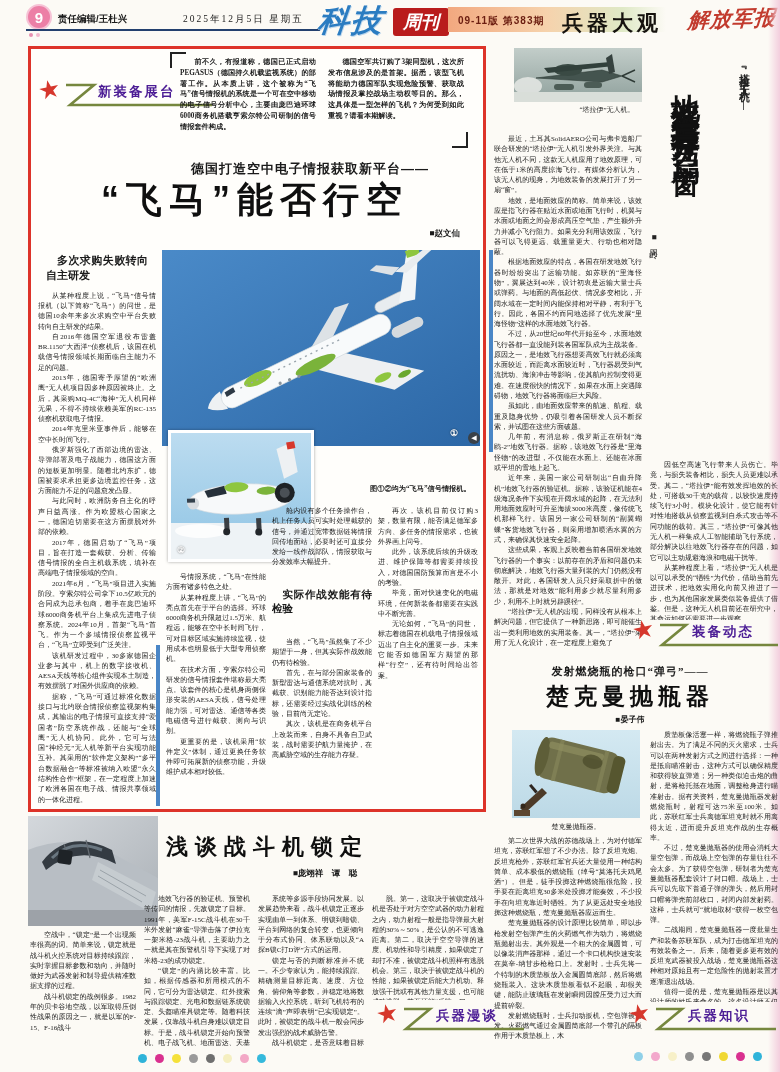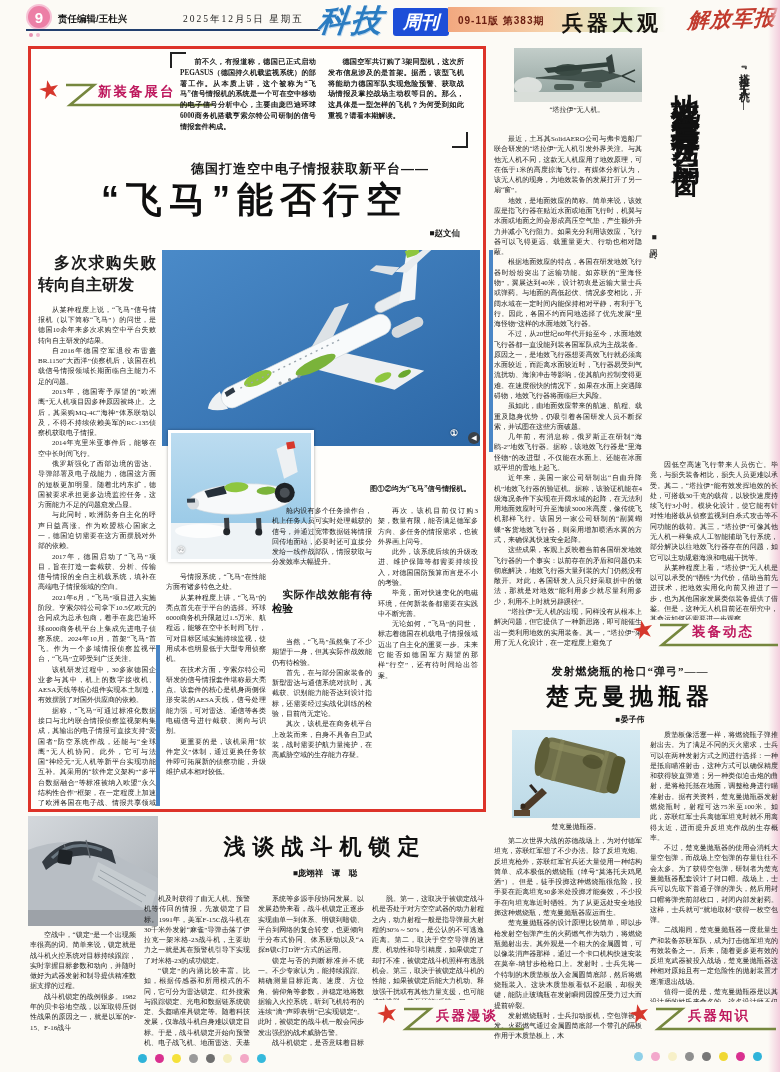--- a/index.html
+++ b/index.html
@@ -2,27 +2,27 @@
 <html><head>
 <meta charset="utf-8">
 <style>
 *{margin:0;padding:0;box-sizing:border-box}
 html,body{width:780px;height:1072px}
 body{position:relative;background:#fcfaf5;font-family:"Liberation Serif","DejaVu Serif",serif;color:#1b1b1b;overflow:hidden}
 .abs{position:absolute}
 .hei{font-family:"Liberation Sans","DejaVu Sans",sans-serif;font-weight:700}
 .col{position:absolute;font-size:7px;line-height:1.47;text-align:justify;overflow:hidden;color:#1b1b1b}
 .col p{text-indent:2em;margin:0}
-.subhead{font-family:Liberation Mono, monospace;font-weight:700;font-size:16px;line-height:1.4;margin:7px 0;text-indent:1em}
+.subhead{font-family:Liberation Sans, sans-serif;font-weight:700;font-size:11px;line-height:1.4;margin:7px 8px;text-indent:1em}
 .midsub{font-family:Liberation Mono, monospace;font-weight:700;font-size:10.5px;line-height:1.4;margin:20px 0;text-indent:1em}
 .caption{font-size:7.2px;font-weight:700}
 .sbadge{position:absolute;height:34px}
 .sbadge svg{position:absolute;left:0;top:0}
 .sbadge .star{position:absolute;left:2px;top:-3px;font-size:25px;color:#d6372c;transform:rotate(-12deg)}
-.sbadge .blabel{position:absolute;left:62px;top:5px;font-family:"Liberation Sans","DejaVu Sans",sans-serif;font-weight:700;font-size:13.5px;letter-spacing:2px;color:#be185d;white-space:nowrap}
+.sbadge .blabel{position:absolute;left:62px;top:5px;font-family:"Liberation Sans","DejaVu Sans",sans-serif;font-weight:700;font-size:13.5px;letter-spacing:2px;color:#4c1d95;white-space:nowrap}
 .vtitle{writing-mode:vertical-rl;font-family:"Liberation Sans","DejaVu Sans",sans-serif;font-weight:700;font-size:29px;letter-spacing:6px;color:#111}
 .vside{writing-mode:vertical-rl;font-size:10.5px;font-weight:700;letter-spacing:3px;color:#222}
 .vauthor{writing-mode:vertical-rl;font-size:8.5px;color:#222}
 .dot{display:inline-block;width:9px;height:9px;border-radius:50%;margin-right:8px;vertical-align:middle}
 .corner-tl{position:absolute;width:16px;height:16px;border-left:2px solid #222;border-top:2px solid #222}
 .corner-br{position:absolute;width:16px;height:16px;border-right:2px solid #222;border-bottom:2px solid #222}
 .figno{position:absolute;color:#fff;font-size:9px;font-weight:700;text-shadow:0 0 2px rgba(0,0,0,.6)}
 .rule-blue{position:absolute;width:4px;background:#4a86c6}
 .photo{position:absolute;overflow:hidden}
 .photo svg{display:block}
@@ -33,21 +33,21 @@
 <div data-name="page-header" class="abs" style="left:0;top:0;width:780px;height:42px">
   <div data-name="page-number-circle" class="abs hei" style="left:26px;top:4px;width:26px;height:26px;border-radius:50%;background:#ec7fa6;border:2px solid #f6c3d6;color:#fff;font-size:15px;text-align:center;line-height:23px">
     <span data-name="page-number">9</span>
   </div>
   <div data-name="decor-dot" class="abs" style="left:29px;top:33px;width:4px;height:4px;border-radius:50%;background:#e890b0"></div>
   <div data-name="decor-dot" class="abs" style="left:36px;top:33px;width:4px;height:4px;border-radius:50%;background:#f3b9cd"></div>
   <div data-name="editor-label" class="abs hei" style="left:58px;top:13px;font-size:9.5px">责任编辑/王杜兴</div>
   <div data-name="date-label" class="abs" style="left:183px;top:13px;font-size:9.5px;letter-spacing:2px">2025年12月5日 星期五</div>
   <div data-name="header-rule" class="abs" style="left:26px;top:29px;width:294px;height:2px;background:#23406e"></div>
   <div data-name="masthead-keji" class="abs hei" style="left:318px;top:0;font-size:31px;font-style:italic;color:#2b7cc1;letter-spacing:2px;transform:skewX(-6deg);text-shadow:1px 1px 0 #bcd6ec">科技</div>
-  <div data-name="masthead-zhoukan" class="abs hei" style="left:393px;top:8px;width:56px;height:28px;background:#1d4ed8;border-radius:3px;color:#fff;font-size:18px;font-style:italic;text-align:center;line-height:28px">
+  <div data-name="masthead-zhoukan" class="abs hei" style="left:393px;top:8px;width:56px;height:28px;background:#b91c1c;border-radius:3px;color:#fff;font-size:18px;font-style:italic;text-align:center;line-height:28px">
     <span data-name="masthead-sub-label">周刊</span>
   </div>
   <div data-name="edition-band" class="abs" style="left:448px;top:7px;width:218px;height:25px;background:linear-gradient(90deg,#f2a87f 0%,#f6d2ac 45%,#dfe9c6 80%,rgba(252,250,245,0) 100%)"></div>
   <div data-name="edition-issue" class="abs hei" style="left:458px;top:14px;font-size:10px;color:#6b1d10;letter-spacing:1px">09-11版  第383期</div>
   <div data-name="section-name" class="abs hei" style="left:562px;top:9px;font-size:21px;letter-spacing:4px;color:#15120e">兵器大观</div>
   <div data-name="paper-name" class="abs" style="left:688px;top:5px;font-size:21px;font-weight:700;font-style:italic;color:#c23b2e;transform:rotate(-2deg) skewX(-6deg);letter-spacing:1px">解放军报</div>
 </div>
 
 <div data-name="page-edge-tint" class="abs" style="right:0;top:0;width:12px;height:1072px;background:linear-gradient(90deg,rgba(243,200,216,0),#f3cddd)"></div>
 
@@ -71,21 +71,21 @@
 
 <div data-name="article-kicker" class="abs hei" style="left:140px;top:160px;width:340px;font-size:13px;letter-spacing:1px;text-align:center">德国打造空中电子情报获取新平台——</div>
 <div data-name="article-headline" class="abs hei" style="left:50px;top:176px;width:410px;font-size:36px;letter-spacing:7px;text-align:center;color:#0f0f0f">“飞马”能否行空</div>
 <div data-name="article-author" class="abs" style="left:50px;top:228px;width:410px;font-size:8.5px;font-weight:700;text-align:right">■赵文仙</div>
 
 <div class="col" data-name="main-left-column" style="left:38px;top:246px;width:118px;height:560px">
   <div class="subhead" data-name="subhead-self-development">多次求购失败转向自主研发</div>
   <div data-name="left-paragraphs-1">
       <p>从某种程度上说，“飞马”信号情报机（以下简称“飞马”）的问世，是德国10余年来多次求购空中平台失败转向自主研发的结果。</p>
       <p>自2016年德国空军退役布雷盖BR.1150“大西洋”侦察机后，该国在机载信号情报领域长期面临自主能力不足的问题。</p>
-      <p>2013年，德国寄予厚望的“欧洲鹰”无人机项目因多种原因被终止。之后，其采购MQ-4C“海神”体系联动以及，不得不持续依赖美军的RC-135侦察机获取电子情报。</p>
+      <p>2013年，德国寄予厚望的“欧洲鹰”无人机项目因多种原因被终止。之后，其采购MQ-4C“海神”无人机同样无果，不得不持续依赖美军的RC-135侦察机获取电子情报。</p>
       <p>2014年克里米亚事件后，能够在空中长时间飞行。</p>
       <p>俄罗斯强化了西部边境的雷达、导弹部署及电子战能力，德国这方面的短板更加明显。随着北约东扩，德国被要求承担更多边境监控任务，这方面能力不足的问题愈发凸显。</p>
       <p>与此同时，欧洲防务自主化的呼声日益高涨。作为欧盟核心国家之一，德国迫切需要在这方面摆脱对外部的依赖。</p>
       <p>2017年，德国启动了“飞马”项目，旨在打造一套截获、分析、传输信号情报的全自主机载系统，填补在高端电子情报领域的空白。</p>
       <p>2021年6月，“飞马”项目进入实施阶段。亨索尔特公司拿下10.5亿欧元的合同成为总承包商，着手在庞巴迪环球6000商务机平台上集成先进电子侦察系统。2024年10月，首架“飞马”首飞。作为一个多域情报侦察监视平台，“飞马”立即受到广泛关注。</p>
       <p>该机研发过程中，30多家德国企业参与其中，机上的数字接收机、AESA天线等核心组件实现本土制造，有效摆脱了对国外供应商的依赖。</p>
       <p>据称，“飞马”可通过标准化数据接口与北约联合情报侦察监视架构集成，其输出的电子情报可直接支持“爱国者”防空系统作战，还能与“全球鹰”无人机协同。此外，它可与法国“神经元”无人机等新平台实现功能互补。其采用的“软件定义架构”“多平台数据融合”等标准被纳入欧盟“永久结构性合作”框架，在一定程度上加速了欧洲各国在电子战、情报共享领域的一体化进程。</p>
     </div>
 
 </div>
@@ -201,21 +201,21 @@
     <polygon points="22,30 88,22 108,28 88,34" fill="#44544f" stroke="#2e3a36" stroke-width="0.6"></polygon>
     <ellipse cx="54" cy="22" rx="14" ry="6" fill="#3a4a44"></ellipse>
     <polygon points="30,20 96,14 100,18 34,25" fill="#31403b"></polygon>
     <polygon points="92,10 98,6 101,24 95,26" fill="#36423f"></polygon>
     <rect x="40" y="36" width="20" height="6" rx="3" fill="#4c5c56"></rect>
     <rect x="70" y="34" width="18" height="6" rx="3" fill="#4c5c56"></rect>
     <line x1="108" y1="28" x2="121" y2="22" stroke="#2e3a36" stroke-width="1.4"></line>
     <line x1="108" y1="28" x2="121" y2="34" stroke="#2e3a36" stroke-width="1.4"></line>
   </svg>
 </div>
-<div class="abs caption" data-name="drone-photo-caption" style="left:513px;top:105px;width:128px;text-align:center;font-weight:400;font-size:7px">“塔拉伊”无人机。</div>
+<div class="abs caption" data-name="drone-photo-caption" style="left:543px;top:105px;width:128px;text-align:center;font-weight:400;font-size:7px">“塔拉伊”无人机。</div>
 
 <div class="col" data-name="ground-effect-column-a" style="left:494px;top:134px;width:148px;height:530px">
     <p>最近，土耳其SolidAERO公司与弗卡造船厂联合研发的“塔拉伊”无人机引发外界关注。与其他无人机不同，这款无人机应用了地效原理，可在低于1米的高度掠海飞行。有媒体分析认为，该无人机的现身，为地效装备的发展打开了另一扇“窗”。</p>
     <p>地效，是地面效应的简称。简单来说，该效应是指飞行器在贴近水面或地面飞行时，机翼与水面或地面之间会形成高压空气垫，产生额外升力并减小飞行阻力。如果充分利用该效应，飞行器可以飞得更远、载重量更大、行动也相对隐蔽。</p>
     <p>根据地面效应的特点，各国在研发地效飞行器时纷纷突出了运输功能。如苏联的“里海怪物”，翼展达到40米，设计初衷是运输大量士兵或弹药。与地面的高低起伏、情况多变相比，开阔水域在一定时间内能保持相对平静，有利于飞行。因此，各国不约而同地选择了优先发展“里海怪物”这样的水面地效飞行器。</p>
     <p>不过，从20世纪60年代开始至今，水面地效飞行器都一直没能列装各国军队成为主战装备。原因之一，是地效飞行器想要高效飞行就必须离水面较近，而距离水面较近时，飞行器易受到气流扰动、海浪冲击等影响，使其航向控制变得更难。在速度很快的情况下，如果在水面上突遇障碍物，地效飞行器将面临巨大风险。</p>
     <p>虽如此，由地面效应带来的航速、航程、载重及隐身优势，仍吸引着各国研发人员不断探索，并试图在这些方面破题。</p>
     <p>几年前，有消息称，俄罗斯正在研制“海鸥-2”地效飞行器。据称，该地效飞行器是“里海怪物”的改进型，不仅能在水面上、还能在冰面或平坦的雪地上起飞。</p>
     <p>近年来，美国一家公司研制出“自由升降机”地效飞行器的验证机。据称，该验证机能在4级海况条件下实现在开阔水域的起降，在无法利用地面效应时可升至海拔3000米高度，像传统飞机那样飞行。该国另一家公司研制的“副翼蝴蝶”客货地效飞行器，则采用增加喷洒水翼的方式，来确保其快速安全起降。</p>
     <p>这些成果，客观上反映着当前各国研发地效飞行器的一个事实：以前存在的矛盾和问题仍未彻底解决，地效飞行器大量列装的大门仍然没有敞开。对此，各国研发人员只好采取折中的做法，那就是对地效“能利用多少就尽量利用多少，利用不上时就另辟蹊径”。</p>
@@ -305,29 +305,29 @@
     <line x1="36" y1="28" x2="42" y2="46" stroke="#666d74" stroke-width="1.2"></line>
     <line x1="58" y1="24" x2="62" y2="42" stroke="#666d74" stroke-width="1.2"></line>
     <rect x="30" y="34" width="14" height="14" rx="2" fill="#1e2327" transform="rotate(8 37 41)"></rect>
     <polygon points="70,46 128,76 122,96 64,64" fill="#c6ccd0"></polygon>
     <line x1="72" y1="54" x2="118" y2="80" stroke="#9aa2a8" stroke-width="1"></line>
     <line x1="70" y1="60" x2="114" y2="86" stroke="#9aa2a8" stroke-width="1"></line>
     <rect y="94" width="130" height="16" fill="#8a9096" opacity="0.6"></rect>
   </svg>
 </div>
 
-<div data-name="fighter-title" class="abs hei" style="left:166px;top:832px;width:318px;font-size:22px;letter-spacing:7px;text-align:center;color:#0f0f0f">浅谈战斗机锁定</div>
+<div data-name="fighter-title" class="abs hei" style="left:166px;top:832px;width:318px;font-size:22px;letter-spacing:7px;color:#0f0f0f">浅谈战斗机锁定</div>
 <div data-name="fighter-authors" class="abs" style="left:166px;top:868px;width:318px;font-size:8.5px;font-weight:700;text-align:center">■庞翊祥　谭　聪</div>
 
 <div class="col" data-name="fighter-column-1" style="left:30px;top:930px;width:106px;height:116px">
     <p>空战中，“锁定”是一个出现频率很高的词。简单来说，锁定就是战斗机火控系统对目标持续跟踪，实时掌握目标参数和动向，并随时做好为武器发射和制导提供精准数据支撑的过程。</p>
     <p>战斗机锁定的战例很多。1982年的贝卡谷地空战，以军取得压倒性战果的原因之一，就是以军的F-15、F-16战斗</p>
   </div>
 <div class="col" data-name="fighter-column-2" style="left:144px;top:894px;width:106px;height:152px">
-    <p>机及时获得了由无人机、预警机等传回的情报，先敌锁定了目标。1991年，美军F-15C战斗机在30千米外发射“麻雀”导弹击落了伊拉克一架米格-23战斗机，主要助力之一就是其在预警机引导下实现了对米格-23的成功锁定。</p>
+    <p>地效飞行器的验证机、预警机等传回的情报，先敌锁定了目标。1991年，美军F-15C战斗机在30千米外发射“麻雀”导弹击落了伊拉克一架米格-23战斗机，主要助力之一就是其在预警机引导下实现了对米格-23的成功锁定。</p>
     <p>“锁定”的内涵比较丰富。比如，根据传感器和所用模式的不同，它可分为雷达锁定、红外搜索与跟踪锁定、光电和数据链系统锁定、头盔瞄准具锁定等。随着科技发展，仅靠战斗机自身难以锁定目标。于是，战斗机锁定开始向预警机、电子战飞机、地面雷达、天基预警监视</p>
   </div>
 <div class="col" data-name="fighter-column-3" style="left:258px;top:894px;width:106px;height:152px">
     <p>系统等多源手段协同发展。以发展趋势来看，战斗机锁定正逐步实现由单一到体系、明锁到暗锁、平台到网络的复合转变，也更倾向于分布式协同、体系联动以及“A探B锁C打D评”方式的运用。</p>
     <p>锁定与否的判断标准并不统一。不少专家认为，能持续跟踪、精确测量目标距离、速度、方位角、俯仰角等参数，并稳定地将数据输入火控系统，听到飞机特有的连续“滴”声即表明“已实现锁定”。此时，被锁定的战斗机一般会同步发出强烈的战术威胁告警。</p>
     <p>战斗机锁定，是否意味着目标肯定会被击落？答案是“未必”。在一定条件下，被战斗机锁定的目标也可能成功摆</p>
   </div>
 <div class="col" data-name="fighter-column-4" style="left:372px;top:894px;width:112px;height:106px">
     <p>脱。第一，这取决于被锁定战斗机是否处于对方空空武器的动力射程之内，动力射程一般是指导弹最大射程的30%～50%，是公认的不可逃逸距离。第二，取决于空空导弹的速度、机动性和导引精度，如果锁定了却打不准，被锁定战斗机照样有逃脱机会。第三，取决于被锁定战斗机的性能，如果被锁定后能大力机动、释放强干扰或有其他力量支援，也可能成功逃脱，甚至还能“反咬一口”。</p>
   </div>

